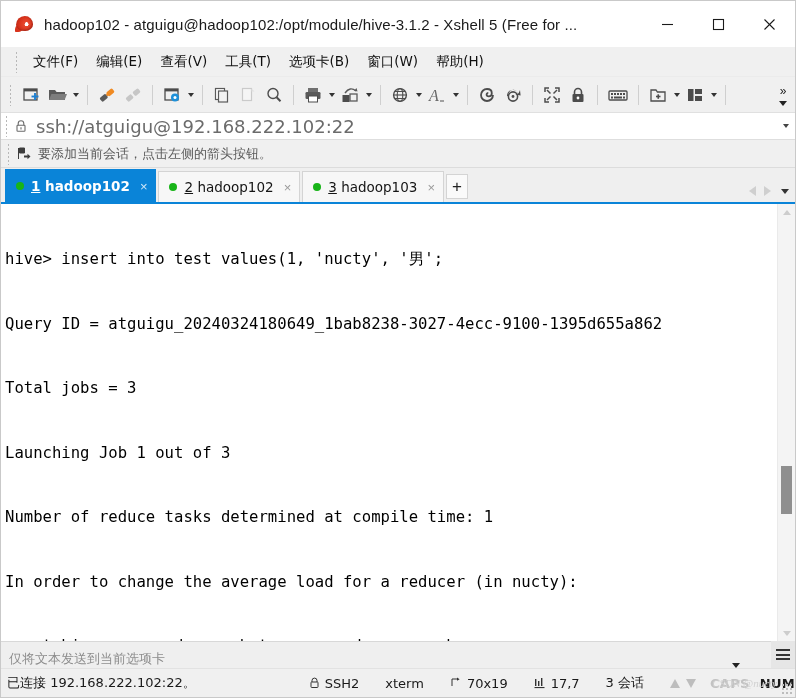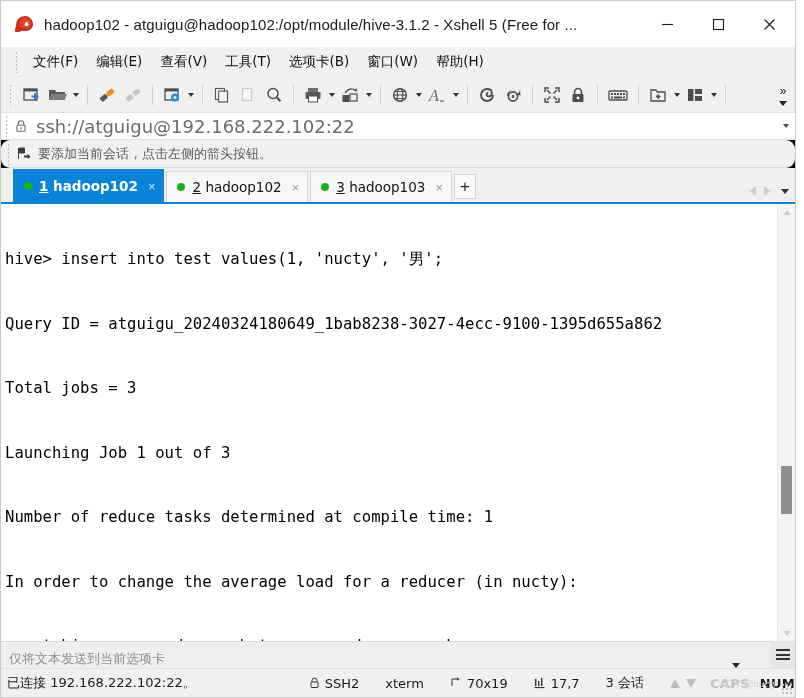--- a/index.html
+++ b/index.html
@@ -210,39 +210,38 @@
   
   .noticebar {
     height: 28px;
     min-height: 28px;
     background: #f0f0f0;
     display: flex;
     align-items: center;
     box-sizing: border-box;
     border-bottom: 1px solid #dcdcdc;
     padding-left: 4px;
-    border-radius: 9px;
   }
   .notice-text {
     font-size: 13px;
     color: #5b5b5b;
     margin-left: 7px;
     font-family: "DejaVu Sans", "Liberation Sans", sans-serif;
   }
 
   
   .tabbar {
     height: 34px;
     min-height: 34px;
     background: #efefef;
     display: flex;
     align-items: flex-end;
     box-sizing: border-box;
     position: relative;
-    padding-left: 12px;
+    padding-left: 4px;
   }
   .tab {
     height: 31px;
     display: flex;
     align-items: center;
     box-sizing: border-box;
     padding: 0 6px 0 10px;
     background: #f7f7f7;
     border: 1px solid #d4d4d4;
     border-bottom: none;

